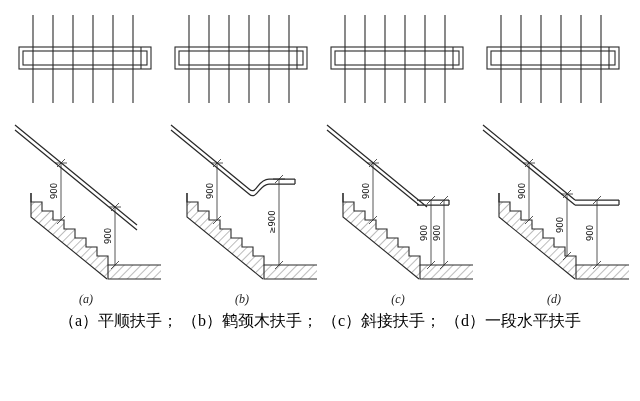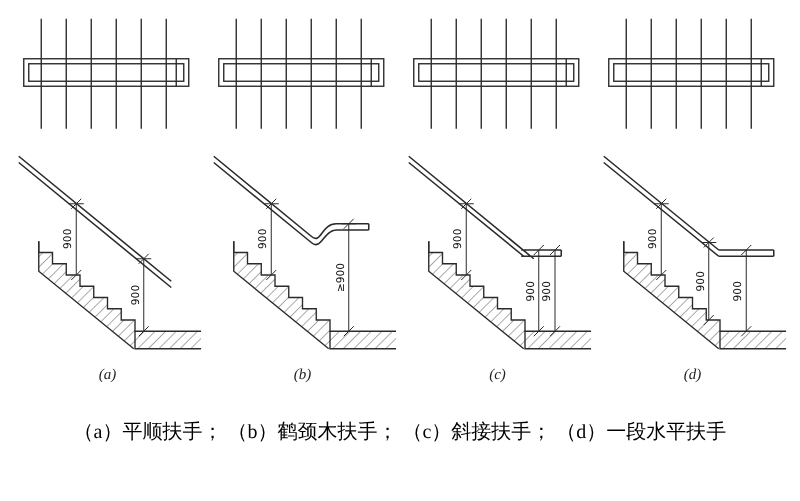--- a/index.html
+++ b/index.html
@@ -15,21 +15,21 @@
   .plan-svg{width:150px;height:102px;}
   .sec-svg{width:150px;height:180px;margin-top:4px;}
   .plabel{
     font-style:italic;font-size:12px;line-height:15px;height:15px;
     font-family:"Liberation Serif",serif;color:#222;margin-top:-2px;
   }
   .title{
     text-align:center;font-size:16px;margin-top:10px;letter-spacing:2px;
   }
   .caption{
-    text-align:center;font-size:16px;margin-top:28px;
+    text-align:center;font-size:16px;margin-top:4px;
   }
   
   .ln{stroke:#2b2b2b;fill:none;stroke-width:1.1;}
   .rail{stroke:#2b2b2b;fill:none;stroke-width:1.25;}
   .dim{stroke:#2b2b2b;fill:none;stroke-width:0.8;}
   .dimtext{font-family:"DejaVu Sans","Liberation Sans",sans-serif;font-size:8.5px;fill:#111;}
   .hatched{fill:url(#hatch);stroke:none;}
   .outline{stroke:#2b2b2b;fill:none;stroke-width:1.1;}
 </style>
 </head>

